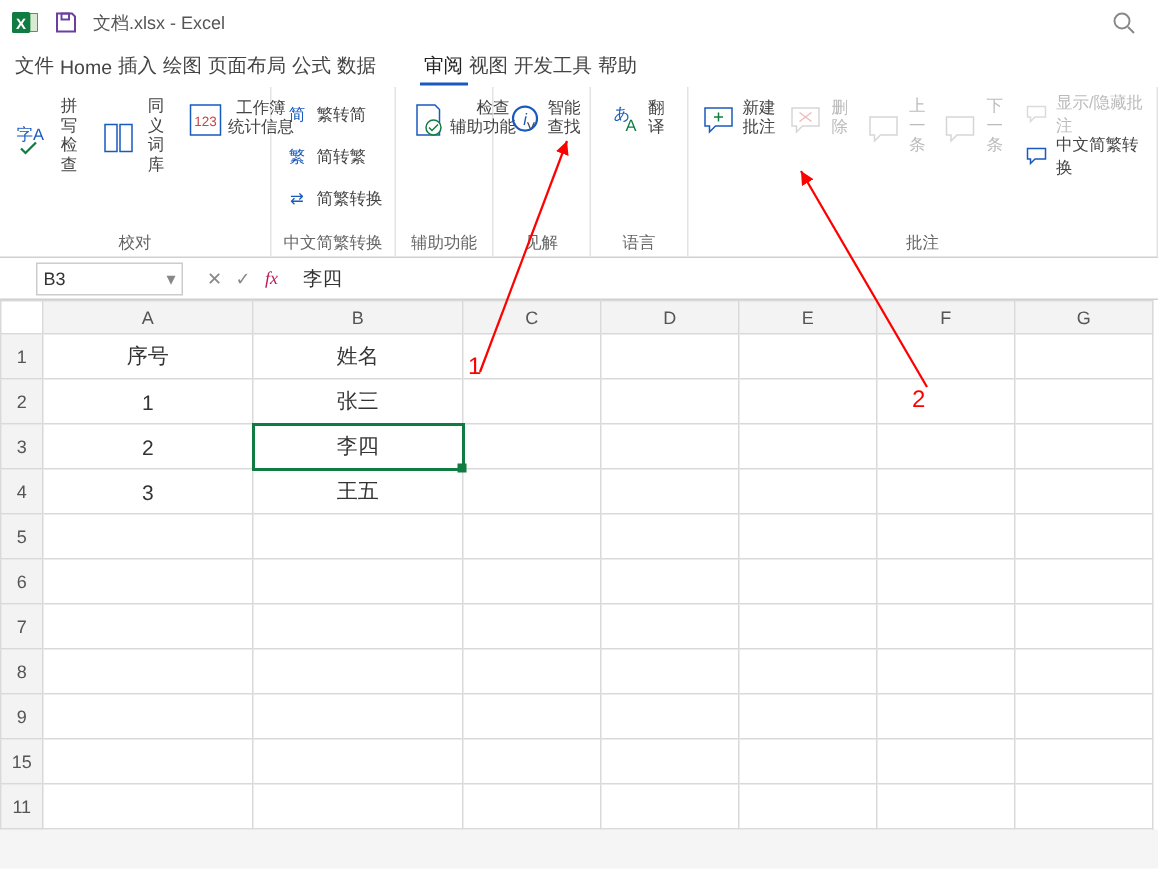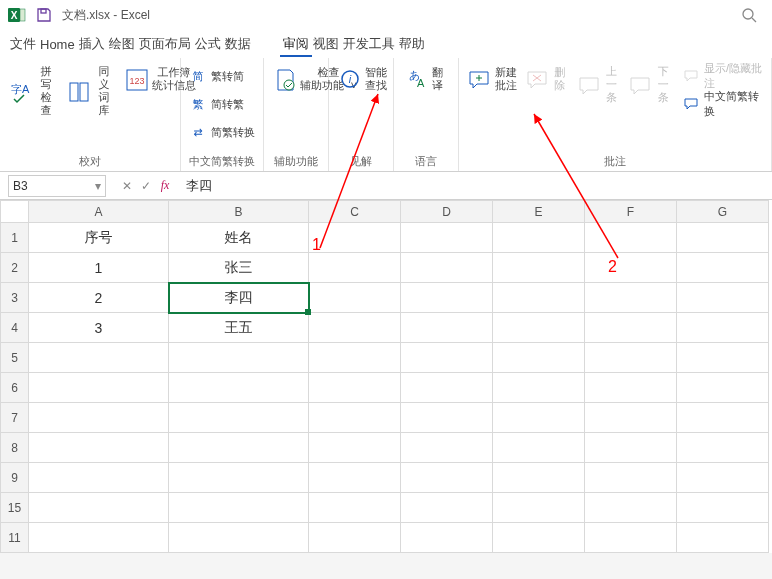--- a/index.html
+++ b/index.html
@@ -18,21 +18,21 @@
   .group-label { font-size:11px; color:#666; height:16px; display:flex; align-items:center; }
   .big-btn { display:flex; flex-direction:row; align-items:center; gap:2px; width:48px; padding-top:4px; cursor:pointer; }
   .big-btn .ico { width:28px; height:28px; display:flex; align-items:center; justify-content:center; }
   .big-btn .lbl { font-size:11px; text-align:center; line-height:13px; color:#444;font-family:Liberation Mono, monospace; }
   .stack { display:flex; flex-direction:column; gap:4px; padding-top:2px; }
   .small-btn { display:flex; align-items:center; gap:4px; font-size:11px; color:#444; cursor:pointer; height:24px; }
   .small-btn .ico { width:18px; height:18px; display:flex; align-items:center; justify-content:center; color:#185abd; }
   .disabled .lbl, .disabled { color:#bbb; }
   .disabled svg { opacity:.35; }
   .namebox-row { height:28px; background:#fff; border-bottom:1px solid #d0d0d0; display:flex; align-items:center; }
-  .namebox { width:98px; height:22px; margin-left:8px; background:#fff; border:1px solid #ccc; display:flex; align-items:center; padding:0 4px; font-size:12px; justify-content:space-between; }
+  .namebox { width:98px; height:22px; margin-left:24px; background:#fff; border:1px solid #ccc; display:flex; align-items:center; padding:0 4px; font-size:12px; justify-content:space-between; }
   .fx-btns { display:flex; align-items:center; gap:1px; margin-left:12px; color:#888; }
   .fx-btns span { width:18px; height:18px; display:flex; align-items:center; justify-content:center; font-size:12px; }
   .fx-i { font-style:italic; font-family:serif; color:#be185d; }
   .formula-in { flex:1; padding-left:12px; font-size:13px; }
   .sheet { position:relative; background:#fff; }
   table.grid { border-collapse:collapse; table-layout:fixed; }
   table.grid th, table.grid td { border:1px solid #d9d9d9; background:#fff; font-weight:normal; }
   table.grid .colh { height:22px; background:#f3f3f3; color:#555; font-size:12px; text-align:center; }
   table.grid .rowh { width:28px; background:#f3f3f3; color:#555; font-size:12px; text-align:center; }
   table.grid td.cell { height:30px; text-align:center; font-size:14px; }

